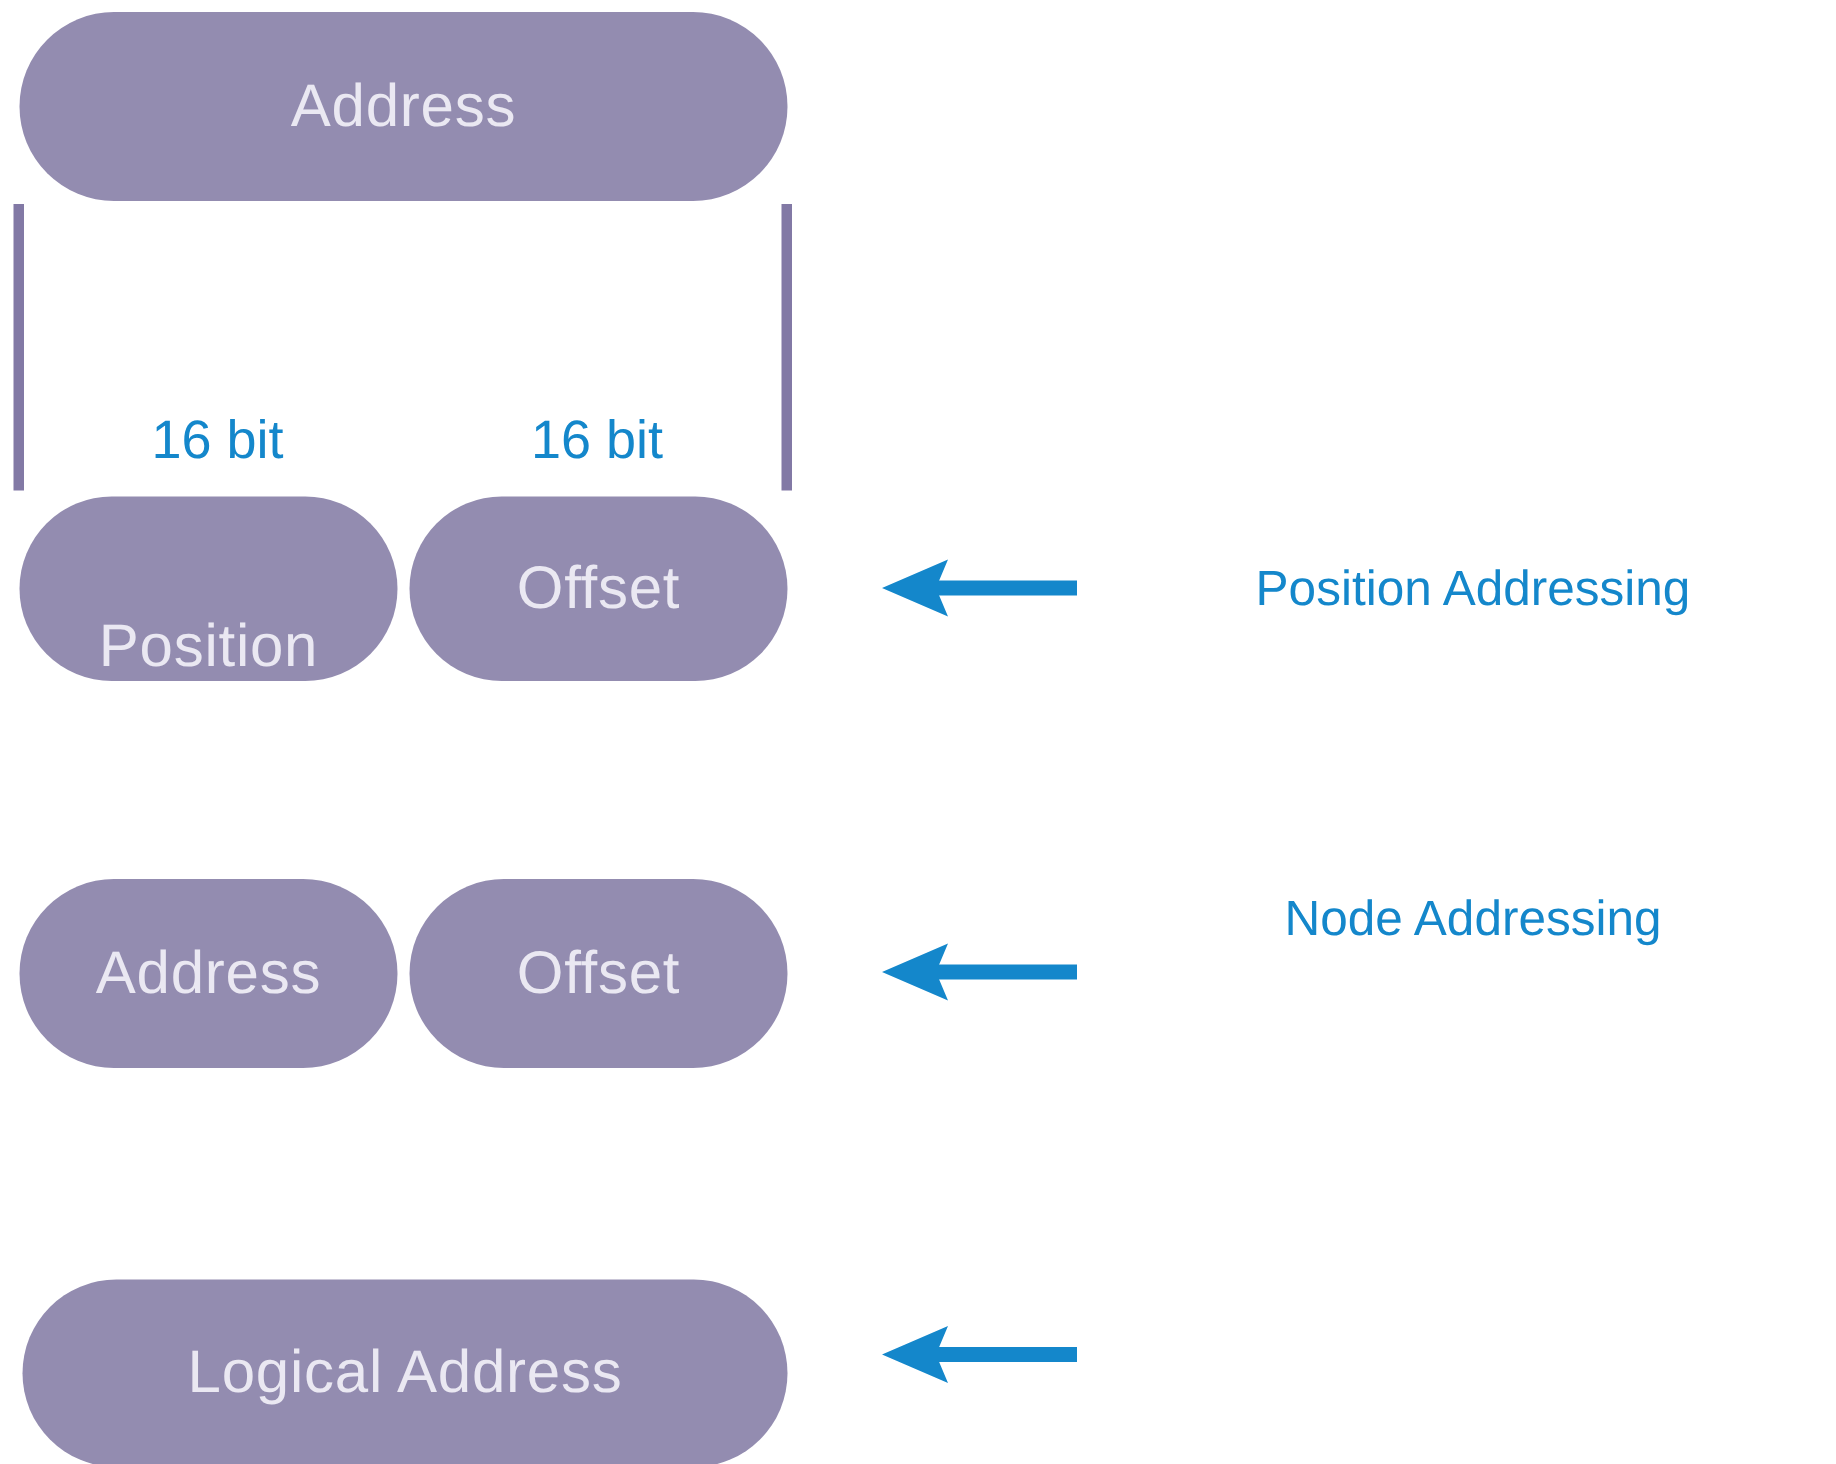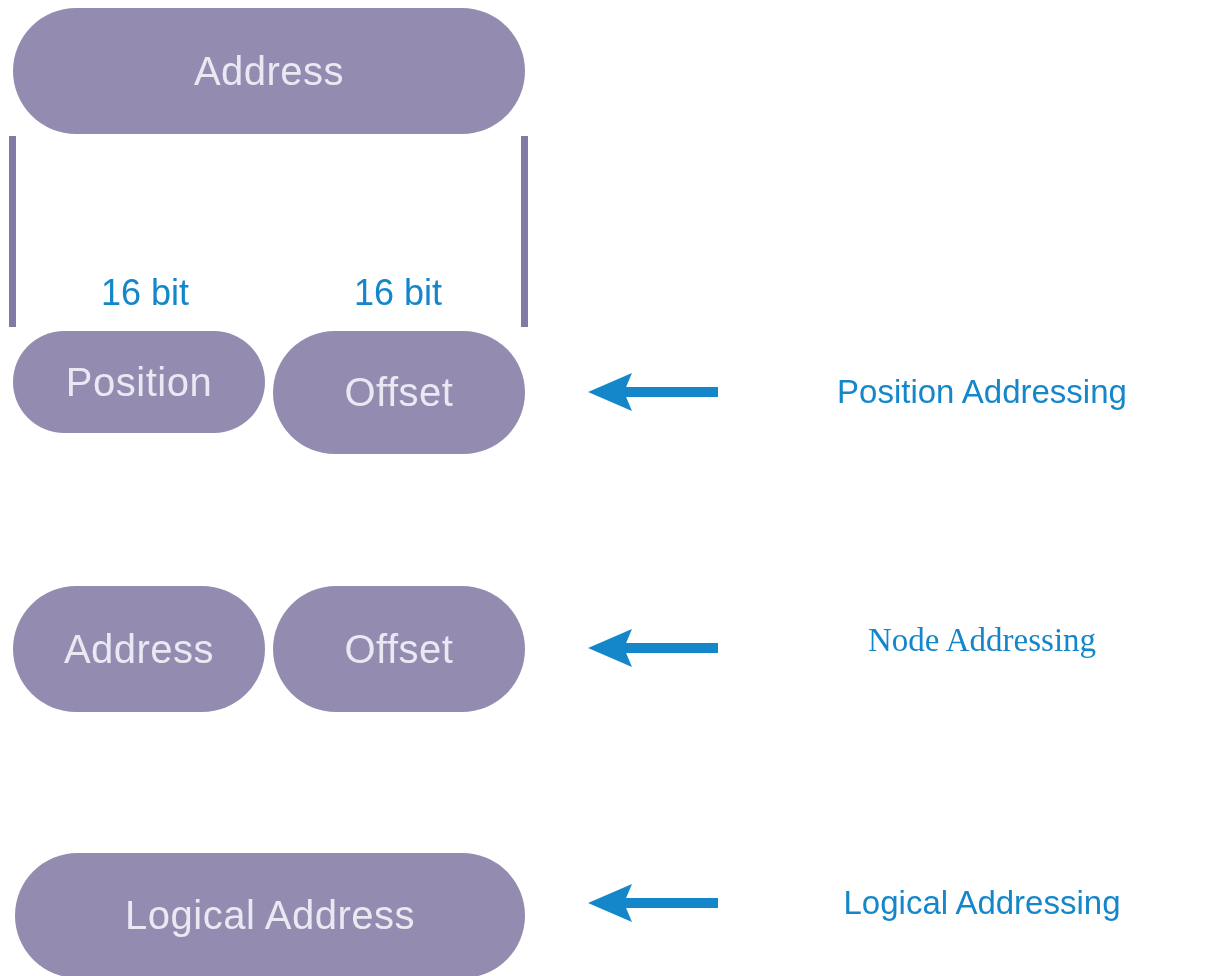--- a/index.html
+++ b/index.html
@@ -25,21 +25,21 @@
     color: var(--pill-text);
     border-radius: 999px;
     display: flex;
     align-items: center;
     justify-content: center;
     font-size: 40px;
     letter-spacing: 0.5px;
     white-space: nowrap;
   }
   .pill-top      { left: 13px;  top: 8px;   width: 512px; height: 126px; }
-  .pill-r1-left  { left: 13px;  top: 331px; width: 252px; height: 102px; }
+  .pill-r1-left  { left: 13px;  top: 331px; width: 252px; height: 123px; align-items: flex-end; }
   .pill-r1-right { left: 273px; top: 331px; width: 252px; height: 123px; }
   .pill-r2-left  { left: 13px;  top: 586px; width: 252px; height: 126px; }
   .pill-r2-right { left: 273px; top: 586px; width: 252px; height: 126px; }
   .pill-r3      { left: 15px;  top: 842px; width: 510px; height: 125px; margin-top: 11px; }
   .bracket {
     position: absolute;
     top: 136px;
     width: 7px;
     height: 191px;
     background: var(--bracket);
@@ -75,21 +75,21 @@
     width: 484px;
     height: 64px;
     display: flex;
     align-items: center;
     justify-content: center;
     font-size: 33px;
     color: var(--accent);
     white-space: nowrap;
   }
   .annotation-r1 { top: 360px; }
-  .annotation-r2 { top: 608px; font-family: Liberation Serif, serif; }
+  .annotation-r2 { top: 580px; }
   .annotation-r3 { top: 871px; }
 </style>
 </head>
 <body>
 
 <div class="canvas">
 
   <div class="pill pill-top">
     <span>Address</span>
   </div>
@@ -124,15 +124,14 @@
   </svg>
   <div class="annotation annotation-r2">Node Addressing</div>
 
   <div class="pill pill-r3">
     <span>Logical Address</span>
   </div>
   <svg class="arrow arrow-r3" viewBox="0 0 132 40" aria-hidden="true">
     <polygon points="2,20 46,1 38,20 46,39" fill="currentColor"></polygon>
     <rect x="36" y="15" width="96" height="10" fill="currentColor"></rect>
   </svg>
-  <div class="annotation annotation-r3">Logical Addressing</div>
 
 </div>
 
 </body></html>

